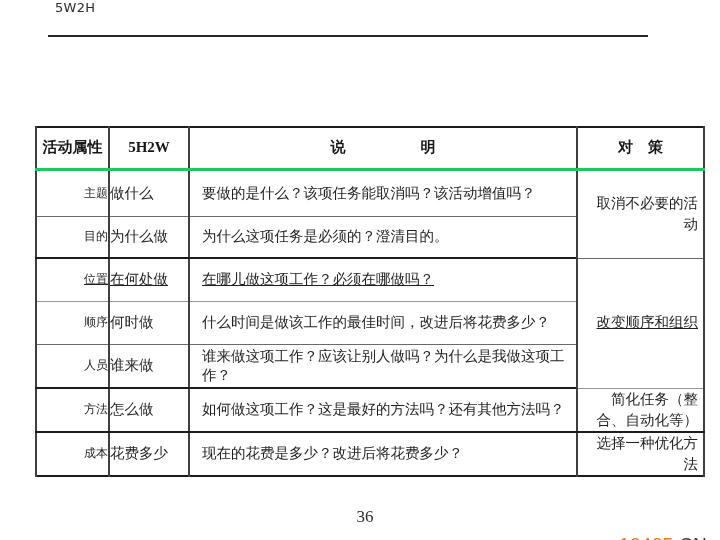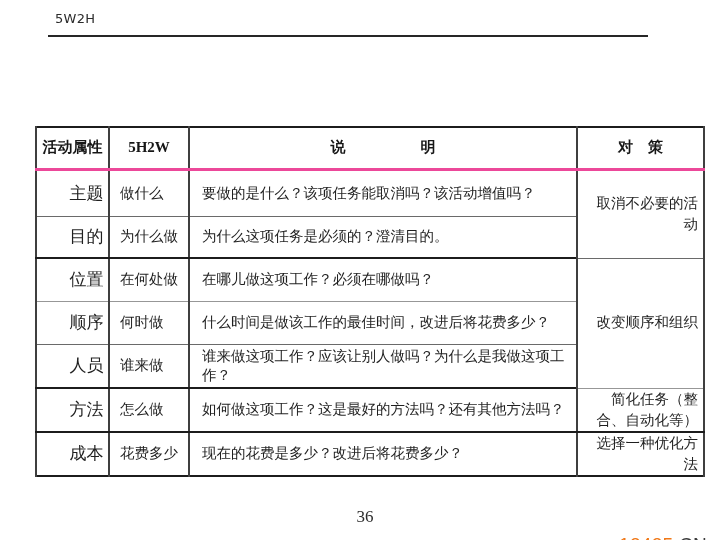--- a/index.html
+++ b/index.html
@@ -2,21 +2,21 @@
 <html><head>
 <meta charset="utf-8">
 <style>
   html,body { margin:0; padding:0; background:#e8e8e8; }
   .doc {
     position:relative; width:720px; height:540px; background:#ffffff;
     font-family:"Liberation Serif","DejaVu Serif",serif; color:#1f1f1f;
     overflow:hidden; margin:0 auto;
   }
   .top-label {
-    position:absolute; left:55px; top:11px;
+    position:absolute; left:55px; top:0;
     font-family:"DejaVu Sans","Liberation Sans",sans-serif;
     font-size:13px; color:#2b2b2b; letter-spacing:0.3px;
   }
   .top-line {
     position:absolute; left:48px; top:35px; width:600px; height:2px;
     background:#262626;
   }
   .title {
     position:absolute; top:58px; left:0; width:692px; text-align:center;
     font-family:"Liberation Sans","DejaVu Sans",sans-serif;
@@ -26,32 +26,32 @@
     position:absolute; left:35px; top:126px; width:668px;
     border-collapse:collapse; table-layout:fixed;
     border:2px solid #1c1c1c;
   }
   .tbl th, .tbl td {
     border-top:1px solid #6a6a6a; border-bottom:1px solid #6a6a6a;
     border-left:2px solid #3f3f3f; border-right:2px solid #3f3f3f;
     padding:0; font-weight:normal; overflow:hidden;
   }
   tr.head th {
-    border-bottom:3px solid #ec4899;
+    border-bottom:3px solid #22c55e;
     font-weight:bold; font-size:15px; text-align:center;
     white-space:pre; color:#161616;margin-left:44px;
   }
   tr.group-end td { border-bottom:2px solid #1c1c1c; }
   tr.light td { border-bottom-color:#979797; }
   .h-head { height:42px; }
-  .h-r1 { height:47px; } .h-r2 { height:42px; } .h-r3 { height:43px; }
+  .h-r1 { height:47px; } .h-r2 { height:42px; } .h-r3 { height:43px;text-decoration:underline; }
   .h-r4 { height:43px; } .h-r5 { height:44px; } .h-r6 { height:36px;border-radius:18px; }
   .h-r7 { height:44px; }
-  td.c1 { text-align:center; font-size:17px;padding-left:28px; }
-  td.c2 { text-align:left; padding-left:10px; font-size:14.5px;margin-top:44px; }
+  td.c1 { text-align:right; font-size:12px;padding-left:28px; }
+  td.c2 { text-align:left; padding-left:0; font-size:14.5px;margin-top:44px; }
   td.c3 { text-align:left; padding-left:12px; padding-right:6px; font-size:14.5px; }
   td.c4 { text-align:right; padding-left:7px; padding-right:5px; font-size:14.5px; line-height:1.45; vertical-align:middle; }
   .page-num {
     position:absolute; top:507px; left:10px; width:710px; text-align:center;
     font-size:17px; color:#2d2d2d;
   }
   .watermark {
     position:absolute; top:534px; right:13px;
     font-family:"Liberation Sans","DejaVu Sans",sans-serif;
     font-weight:normal; font-size:19px; letter-spacing:0.3px;

